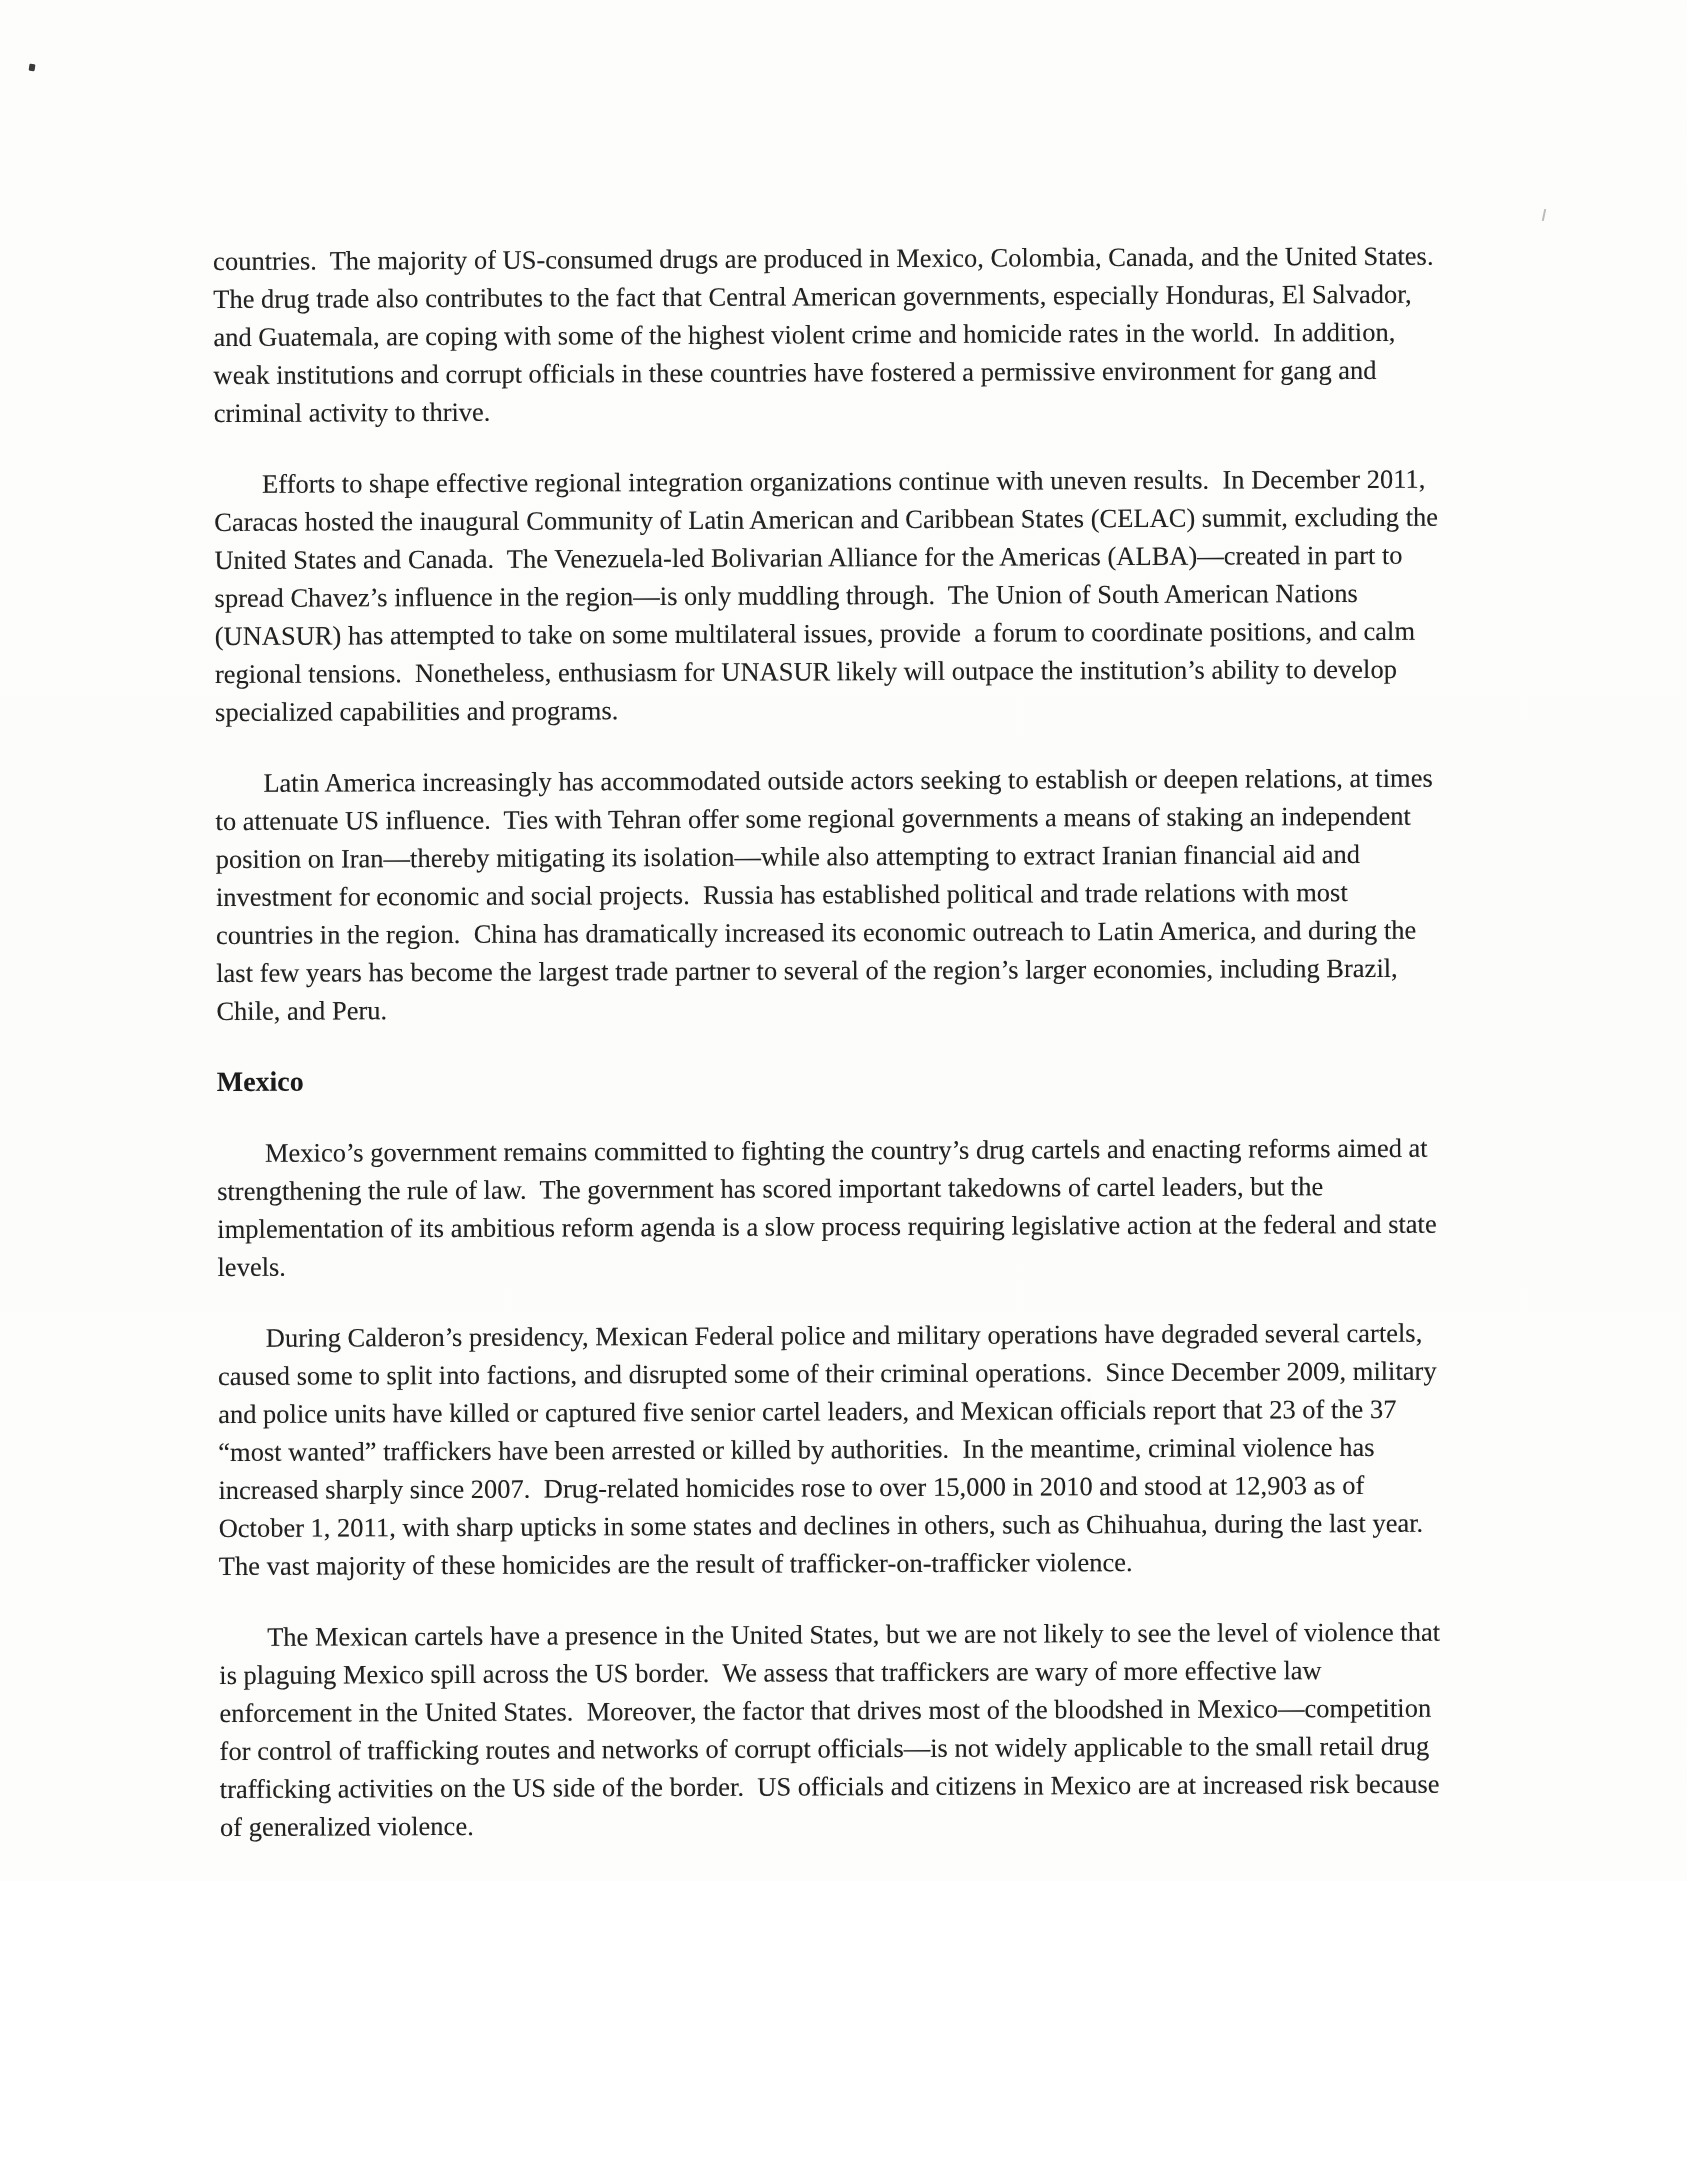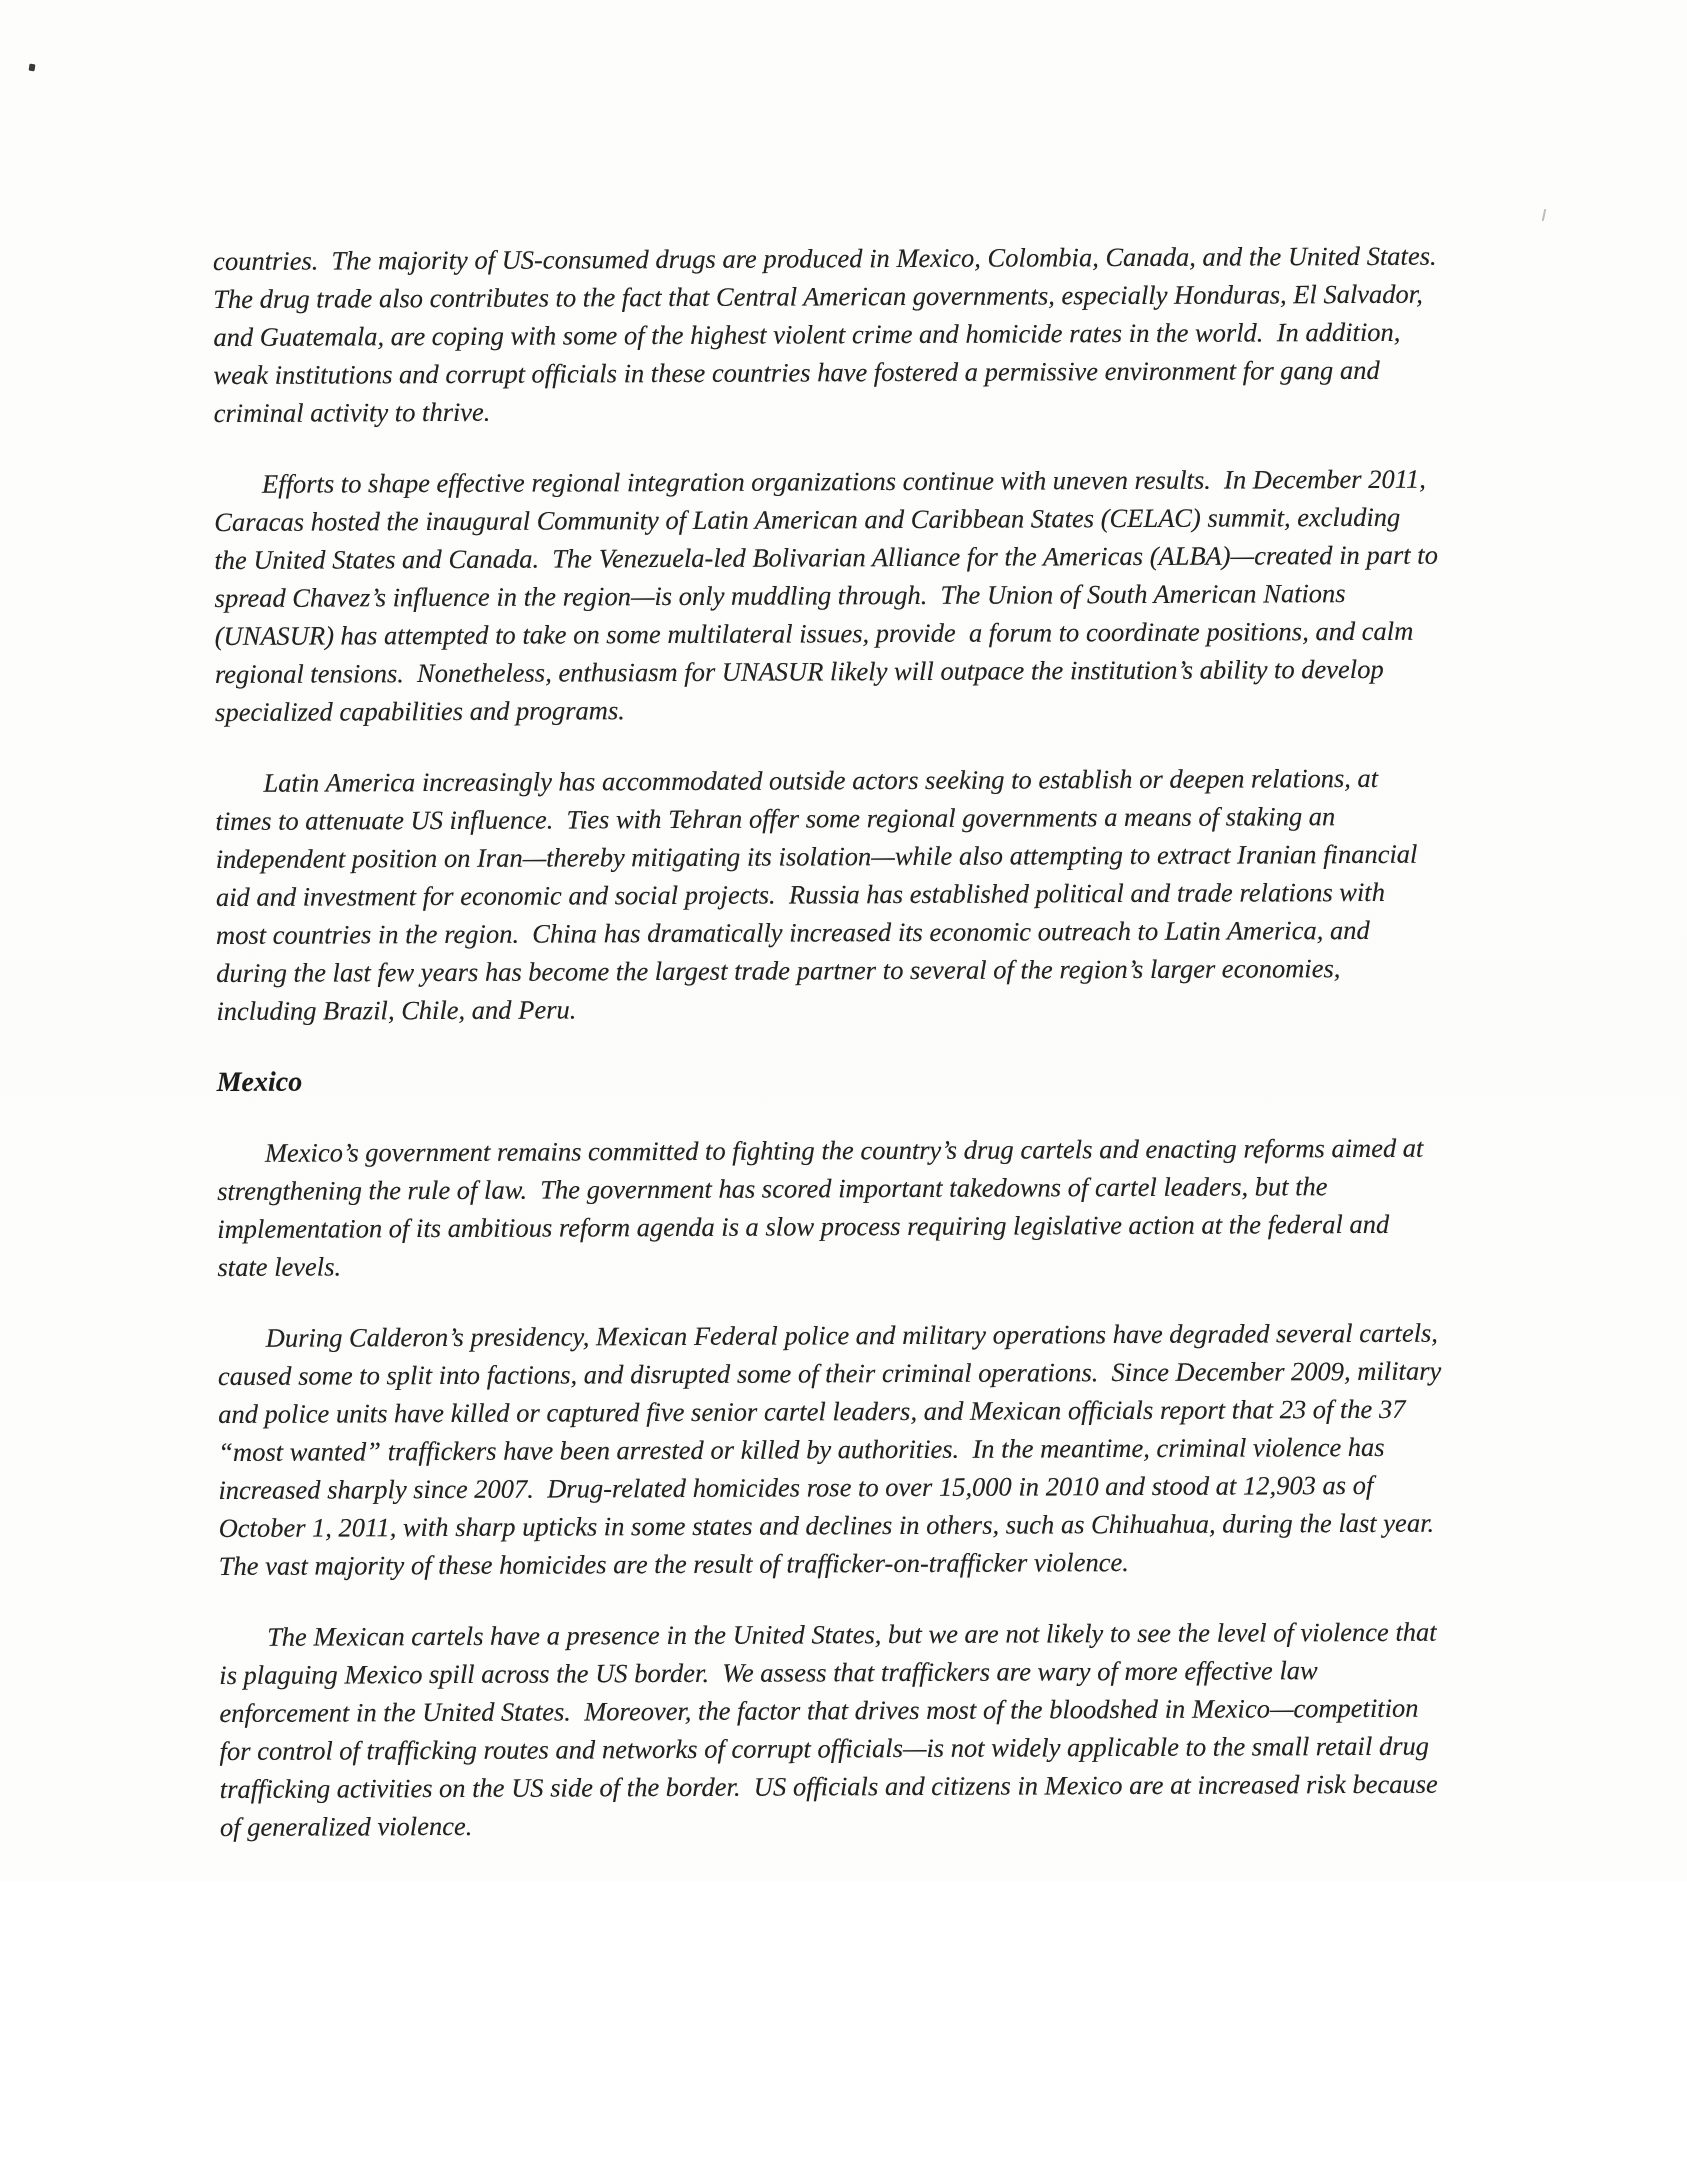--- a/index.html
+++ b/index.html
@@ -8,21 +8,20 @@
     background: #ffffff;
   }
   .page {
     position: relative;
     width: 1687px;
     height: 1881px;
     background: linear-gradient(180deg, #fdfdfc 0%, #fcfcfb 55%, #fdfdfc 100%);
     overflow: hidden;
     font-family: "Liberation Serif", "DejaVu Serif", serif;
     color: #202020;
-    font-style: italic;
   }
   .content {
     position: absolute;
     left: 213px;
     top: 242px;
     width: 1225px;
     transform: rotate(-0.25deg);
     transform-origin: 0 0;
   }
   .para {

